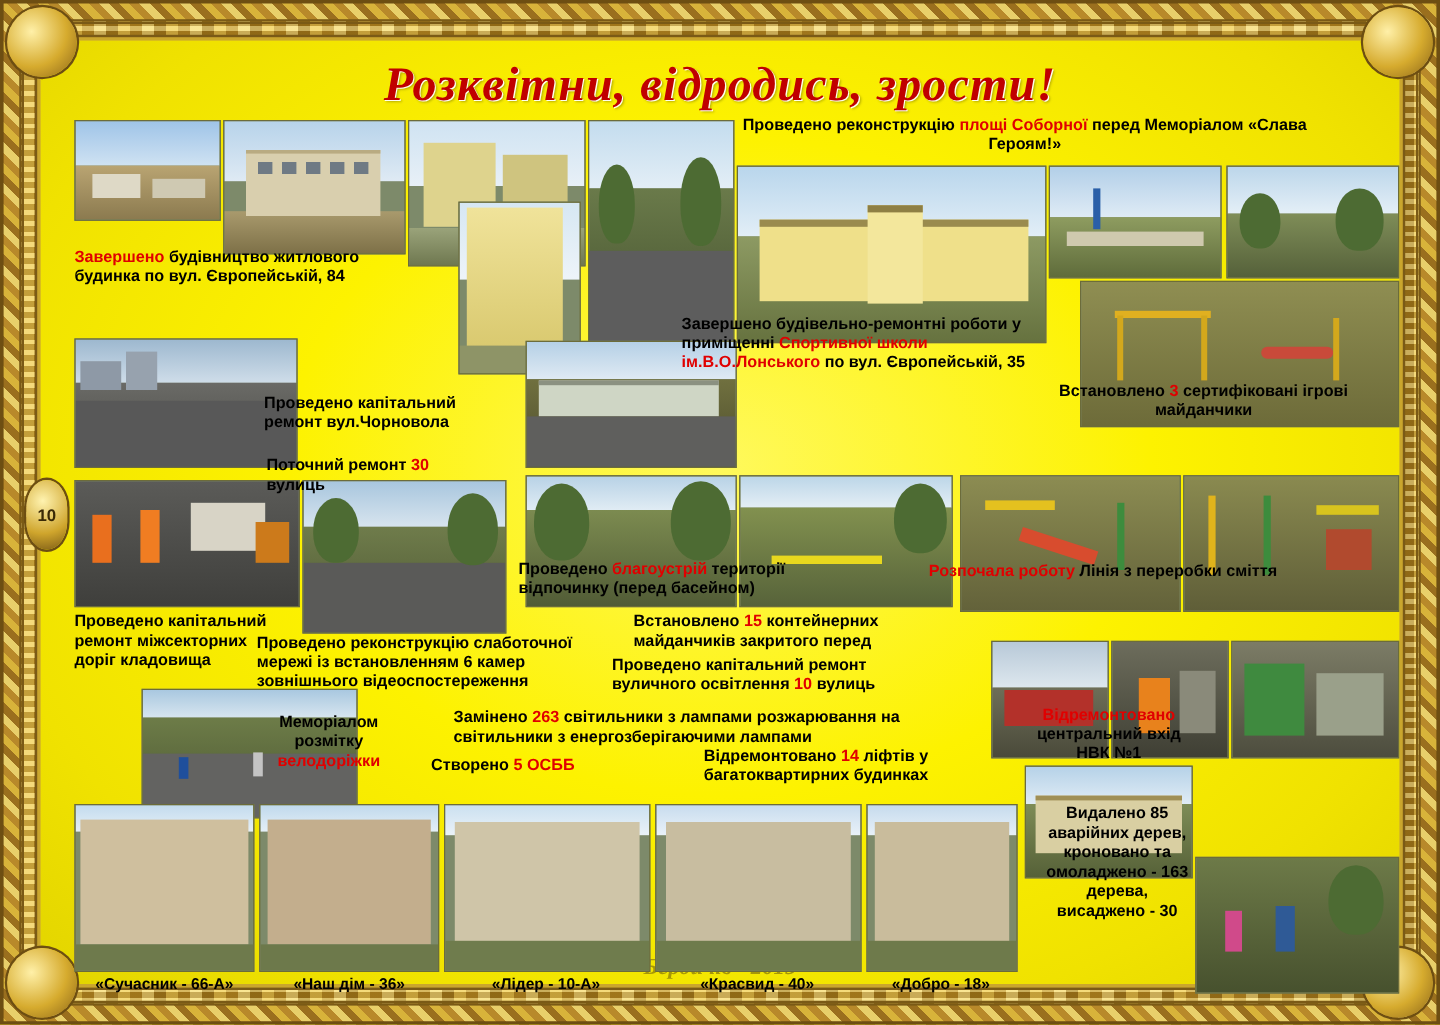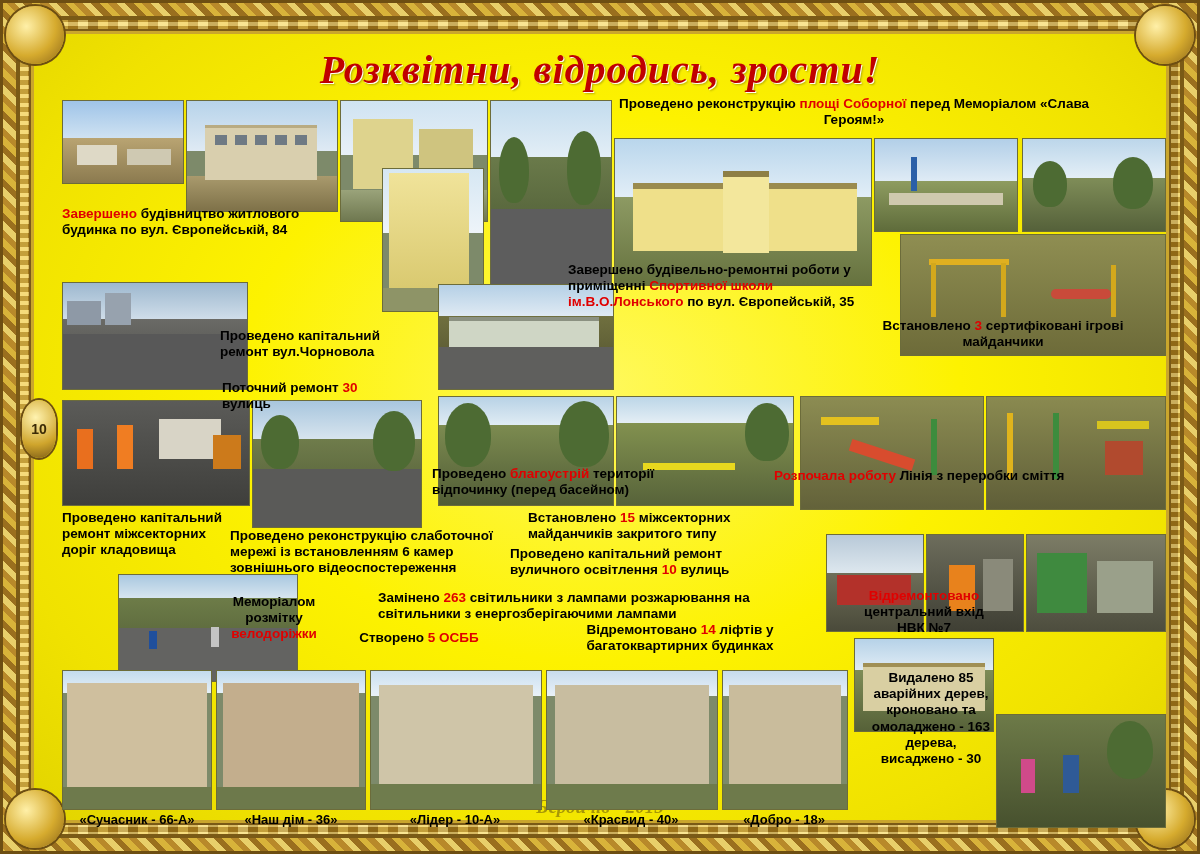--- a/index.html
+++ b/index.html
@@ -298,24 +298,24 @@
 
     <div class="cap" style="left:398px;top:432px;width:292px;">
       <span>Проведено </span><span class="red">благоустрій</span><span> території відпочинку (перед басейном)</span>
     </div>
 
     <div class="cap" style="left:740px;top:434px;width:390px;">
       <span class="red">Розпочала роботу</span><span> Лінія з переробки сміття</span>
     </div>
 
     <div class="cap" style="left:494px;top:476px;width:240px;">
-      <span>Встановлено </span><span class="red">15</span><span> міжсекторних майданчиків закритого типу</span>
-    </div>
-
-    <div class="cap" style="left:196px;top:494px;width:296px;">
+      <span>Встановлено </span><span class="red">15</span><span> контейнерних майданчиків закритого перед</span>
+    </div>
+
+    <div class="cap" style="left:180px;top:494px;width:296px;">
       <span>Проведено реконструкцію слаботочної мережі із встановленням 6 камер зовнішнього відеоспостереження</span>
     </div>
 
     <div class="cap" style="left:476px;top:512px;width:272px;">
       <span>Проведено капітальний ремонт вуличного освітлення </span><span class="red">10</span><span> вулиць</span>
     </div>
 
     <div class="cap" style="left:344px;top:556px;width:406px;">
       <span>Замінено </span><span class="red">263</span><span> світильники з лампами розжарювання на світильники з енергозберігаючими лампами</span>
     </div>
@@ -326,21 +326,21 @@
 
     <div class="cap" style="left:300px;top:596px;width:170px;text-align:center;">
       <span>Створено </span><span class="red">5 ОСББ</span>
     </div>
 
     <div class="cap" style="left:516px;top:588px;width:260px;text-align:center;">
       <span>Відремонтовано </span><span class="red">14</span><span> ліфтів у багатоквартирних будинках</span>
     </div>
 
     <div class="cap" style="left:826px;top:554px;width:128px;text-align:center;">
-      <span class="red">Відремонтовано</span><span> центральний вхід НВК №7</span>
+      <span class="red">Відремонтовано</span><span> центральний вхід НВК №1</span>
     </div>
 
     <div class="cap" style="left:836px;top:636px;width:122px;text-align:center;">
       <span>Видалено 85 аварійних дерев, кроновано та омоладжено - 163 дерева, висаджено - 30</span>
     </div>
 
     <div class="bldlabel" style="left:28px;top:778px;width:150px;">«Сучасник - 66-А»</div>
     <div class="bldlabel" style="left:182px;top:778px;width:150px;">«Наш дім - 36»</div>
     <div class="bldlabel" style="left:336px;top:778px;width:170px;">«Лідер - 10-А»</div>
     <div class="bldlabel" style="left:512px;top:778px;width:170px;">«Красвид - 40»</div>

